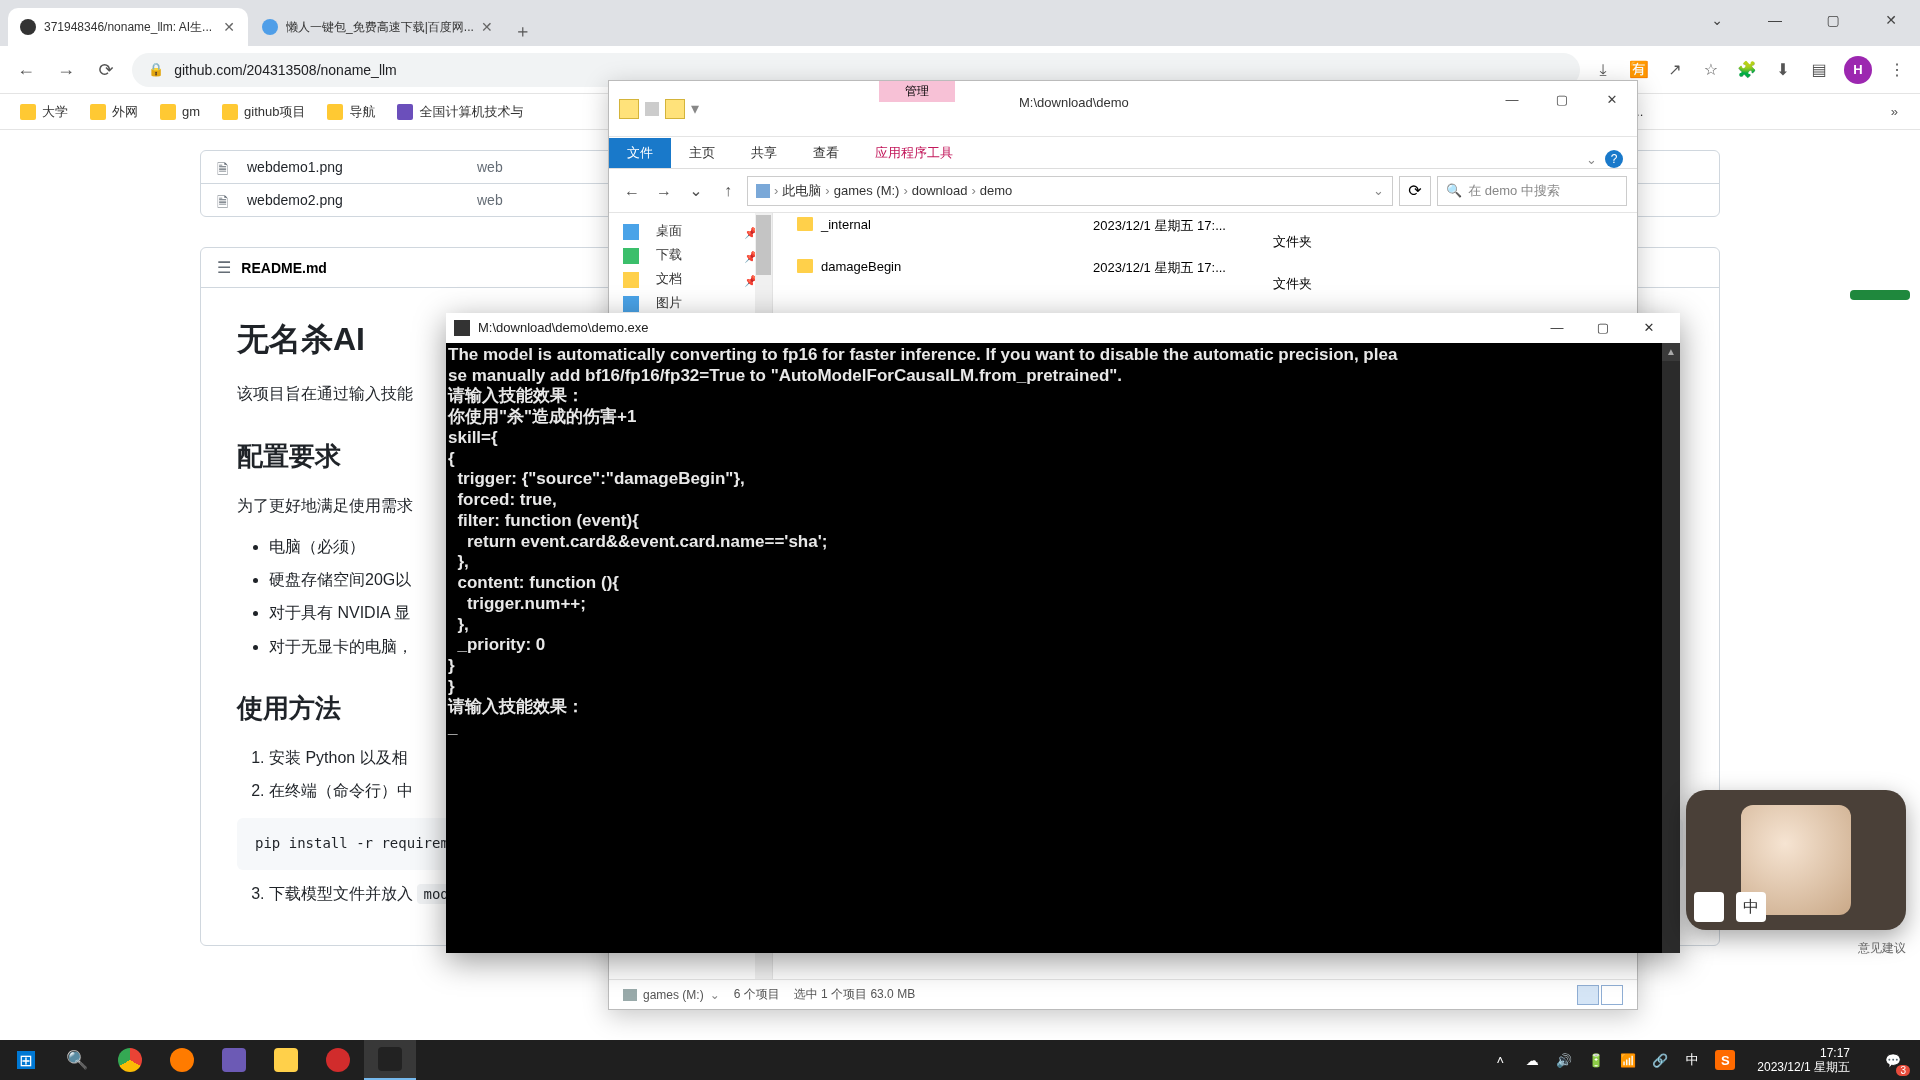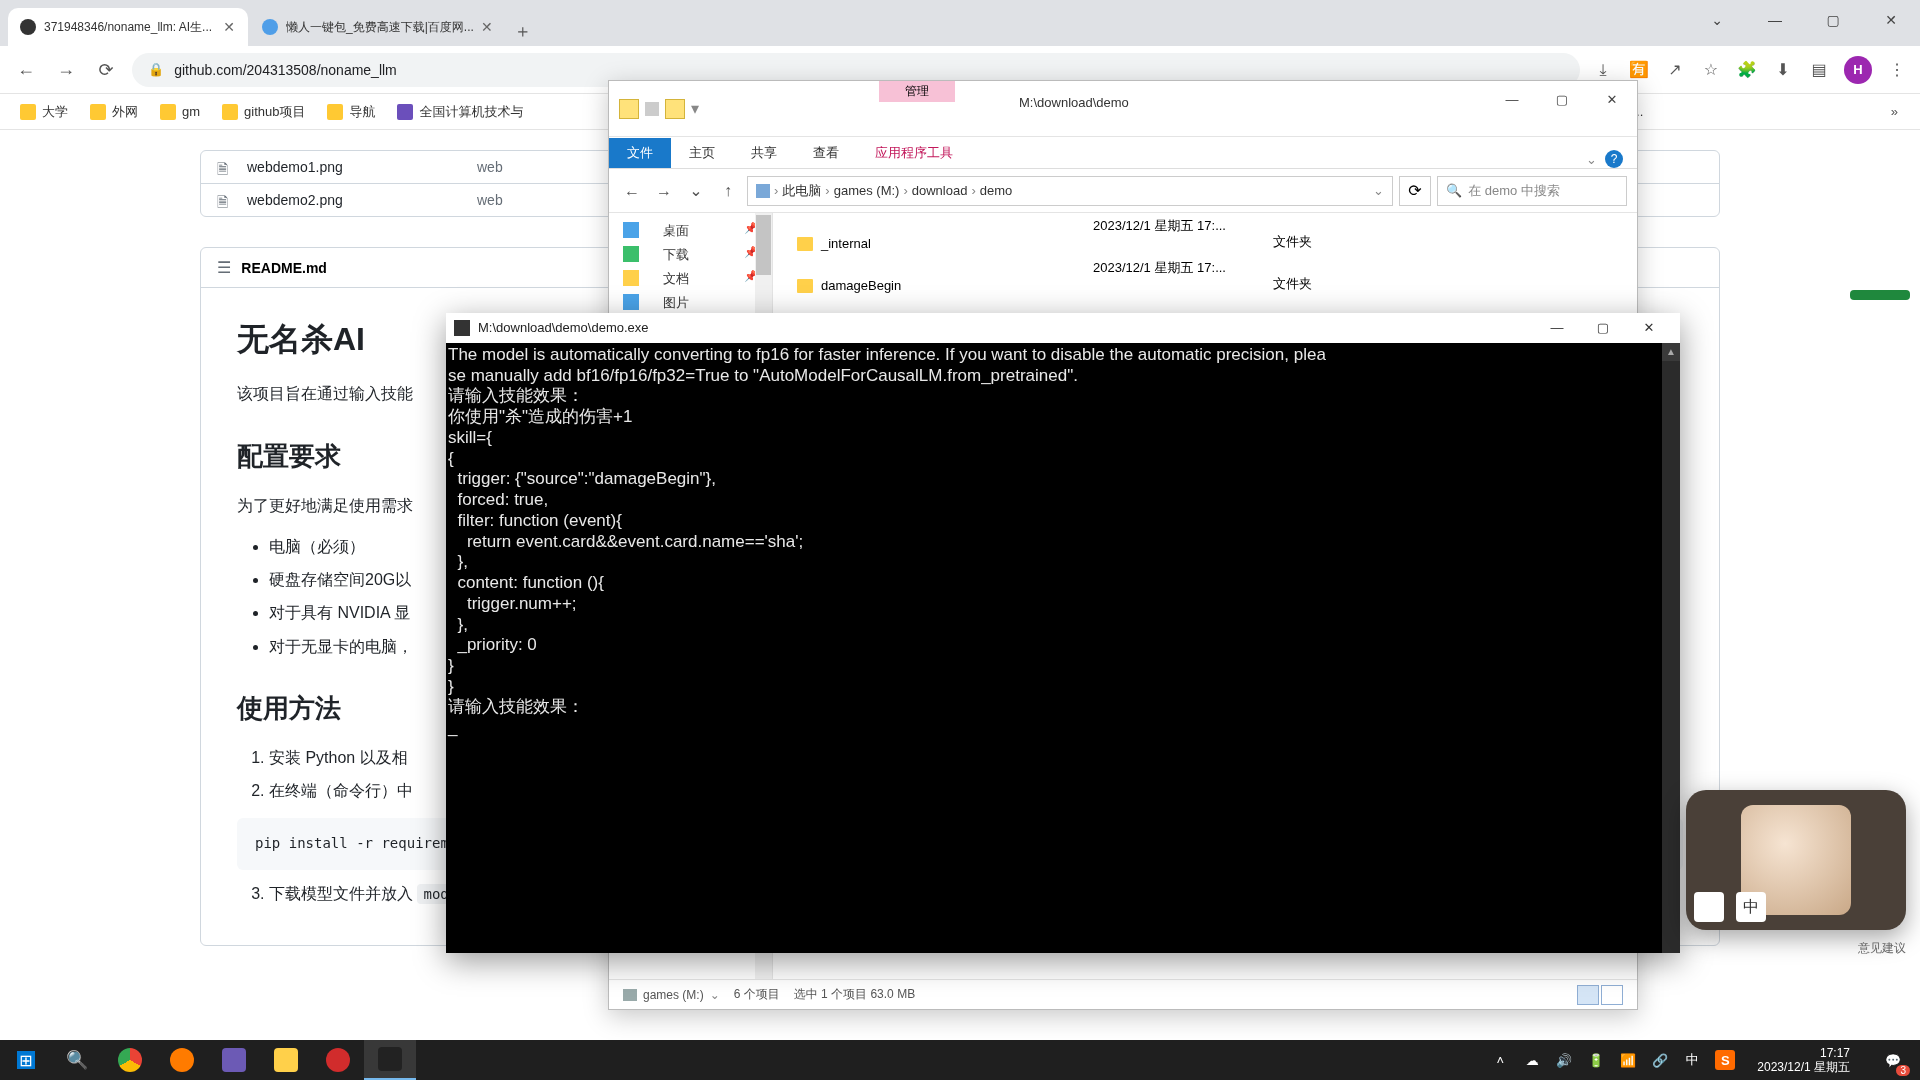--- a/index.html
+++ b/index.html
@@ -72,54 +72,54 @@
 .exp-addr { height: 44px; display: flex; align-items: center; padding: 0 10px; gap: 6px; border-bottom: 1px solid #e4e4e4; }
 .exp-nav-btn { width: 26px; height: 26px; display: flex; align-items: center; justify-content: center; color: #555; }
 .exp-breadcrumb { flex: 1; height: 30px; border: 1px solid #ccc; display: flex; align-items: center; padding: 0 8px; font-size: 13px; gap: 4px; }
 .crumb { color: #333; }
 .crumb-sep { color: #888; }
 .exp-refresh { width: 32px; height: 30px; border: 1px solid #ccc; display: flex; align-items: center; justify-content: center; }
 .exp-search { width: 190px; height: 30px; border: 1px solid #ccc; display: flex; align-items: center; padding: 0 8px; font-size: 13px; color: #888; gap: 6px; }
 
 .exp-body { display: flex; height: calc(100% - 56px - 32px - 44px - 30px); }
 .exp-sidebar { width: 164px; border-right: 1px solid #e4e4e4; padding: 6px 0; font-size: 13px; position: relative; }
-.exp-sb-item { display: flex; align-items: flex-start; padding: 3px 14px; gap: 24px; color: #333; }
+.exp-sb-item { display: flex; align-items: flex-end; padding: 3px 14px; gap: 17px; color: #333; }
 .exp-sb-pin { margin-left: auto; color: #888; font-size: 11px; }
 .sb-ic { width: 16px; height: 16px; }
 .sb-blue { background: #4aa3e8; }
 .sb-green { background: #3bbf6b; }
 .sb-yellow { background: #ffd04a; }
 .exp-sb-scroll { position: absolute; right: 0; top: 0; width: 17px; height: 100%; background: #f0f0f0; }
 .exp-sb-thumb { position: absolute; right: 1px; top: 2px; width: 15px; height: 60px; background: #c4c4c4; }
 
 .exp-list { flex: 1; font-size: 13px; }
 .exp-headers { display: flex; border-bottom: 1px solid #e4e4e4; color: #444; }
 .exp-h { padding: 6px 10px; border-right: 1px solid #eee; }
 .exp-h.name { flex: 0 0 310px; padding-left: 24px; }
 .exp-h.date { flex: 0 0 180px; }
 .exp-h.type { flex: 0 0 140px; }
 .exp-h.size { flex: 1; }
 .exp-row { display: flex; padding: 4px 10px; }
-.exp-c.name { flex: 0 0 310px; display: flex; align-items: flex-end; gap: 8px; padding-left: 14px; }
+.exp-c.name { flex: 0 0 310px; display: flex; align-items: flex-start; gap: 8px; padding-left: 14px; }
 .exp-c.date { flex: 0 0 180px; }
 .exp-c.type { flex: 0 0 140px; margin-top: 16px; }
 .folder-ic { width: 16px; height: 14px; background: #ffd04a; border-radius: 1px; }
 
 .exp-status { height: 30px; border-top: 1px solid #e4e4e4; display: flex; align-items: center; padding: 0 14px; font-size: 12px; color: #555; gap: 14px; }
 .exp-status-drive { display: flex; align-items: center; gap: 6px; }
 .exp-view-icons { margin-left: auto; display: flex; gap: 2px; }
 .exp-view-ic { width: 22px; height: 20px; border: 1px solid #8faed4; background: #d5e5f6; }
 
 
 .terminal { position: absolute; top: 313px; left: 446px; width: 1234px; height: 640px; background: #000; color: #e8e8e8; font-family: Consolas, "Courier New", monospace; font-size: 17px; line-height: 1.22; box-shadow: 0 8px 30px rgba(0,0,0,.4); }
 .term-title { height: 30px; background: #fff; color: #222; display: flex; align-items: center; padding: 0 8px; font-size: 13px; font-family: "Segoe UI", sans-serif; }
 .term-title-icon { width: 16px; height: 16px; background: #333; margin-right: 8px; }
 .term-win-ctl { margin-left: auto; display: flex; }
 .term-win-ctl .wc { width: 46px; height: 30px; font-size: 13px; color: #333; }
-.term-body { padding: 2px 2px; white-space: pre-wrap; height: calc(100% - 30px); overflow: hidden; position: relative; }
+.term-body { padding: 2px 2px; white-space: pre-wrap; height: calc(100% - 30px); overflow: hidden; position: relative; font-weight: bold; }
 .term-scroll { position: absolute; right: 0; top: 0; width: 18px; height: 100%; background: #2b2b2b; }
 .term-scroll-up { position: absolute; top: 0; width: 100%; height: 18px; background: #3a3a3a; color: #aaa; display: flex; align-items: center; justify-content: center; font-size: 10px; }
 .term-cursor { display: inline-block; }
 
 
 .ime-widget { position: absolute; right: 14px; top: 790px; width: 220px; height: 140px; background: #4a4038; border-radius: 20px; box-shadow: 0 8px 24px rgba(0,0,0,.35); display: flex; align-items: center; justify-content: center; }
 .ime-avatar { width: 110px; height: 110px; background: radial-gradient(circle at 40% 35%, #f6e4d2, #c9a887); border-radius: 12px; position: relative; }
 .ime-shirt { position: absolute; left: 8px; bottom: 8px; width: 30px; height: 30px; background: #fff; border-radius: 4px; }
 .ime-zh { position: absolute; left: 50px; bottom: 8px; width: 30px; height: 30px; background: #fff; border-radius: 4px; display: flex; align-items: center; justify-content: center; font-size: 16px; color: #333; }
 .ime-caption { position: absolute; right: 14px; top: 940px; font-size: 12px; color: #666; }

